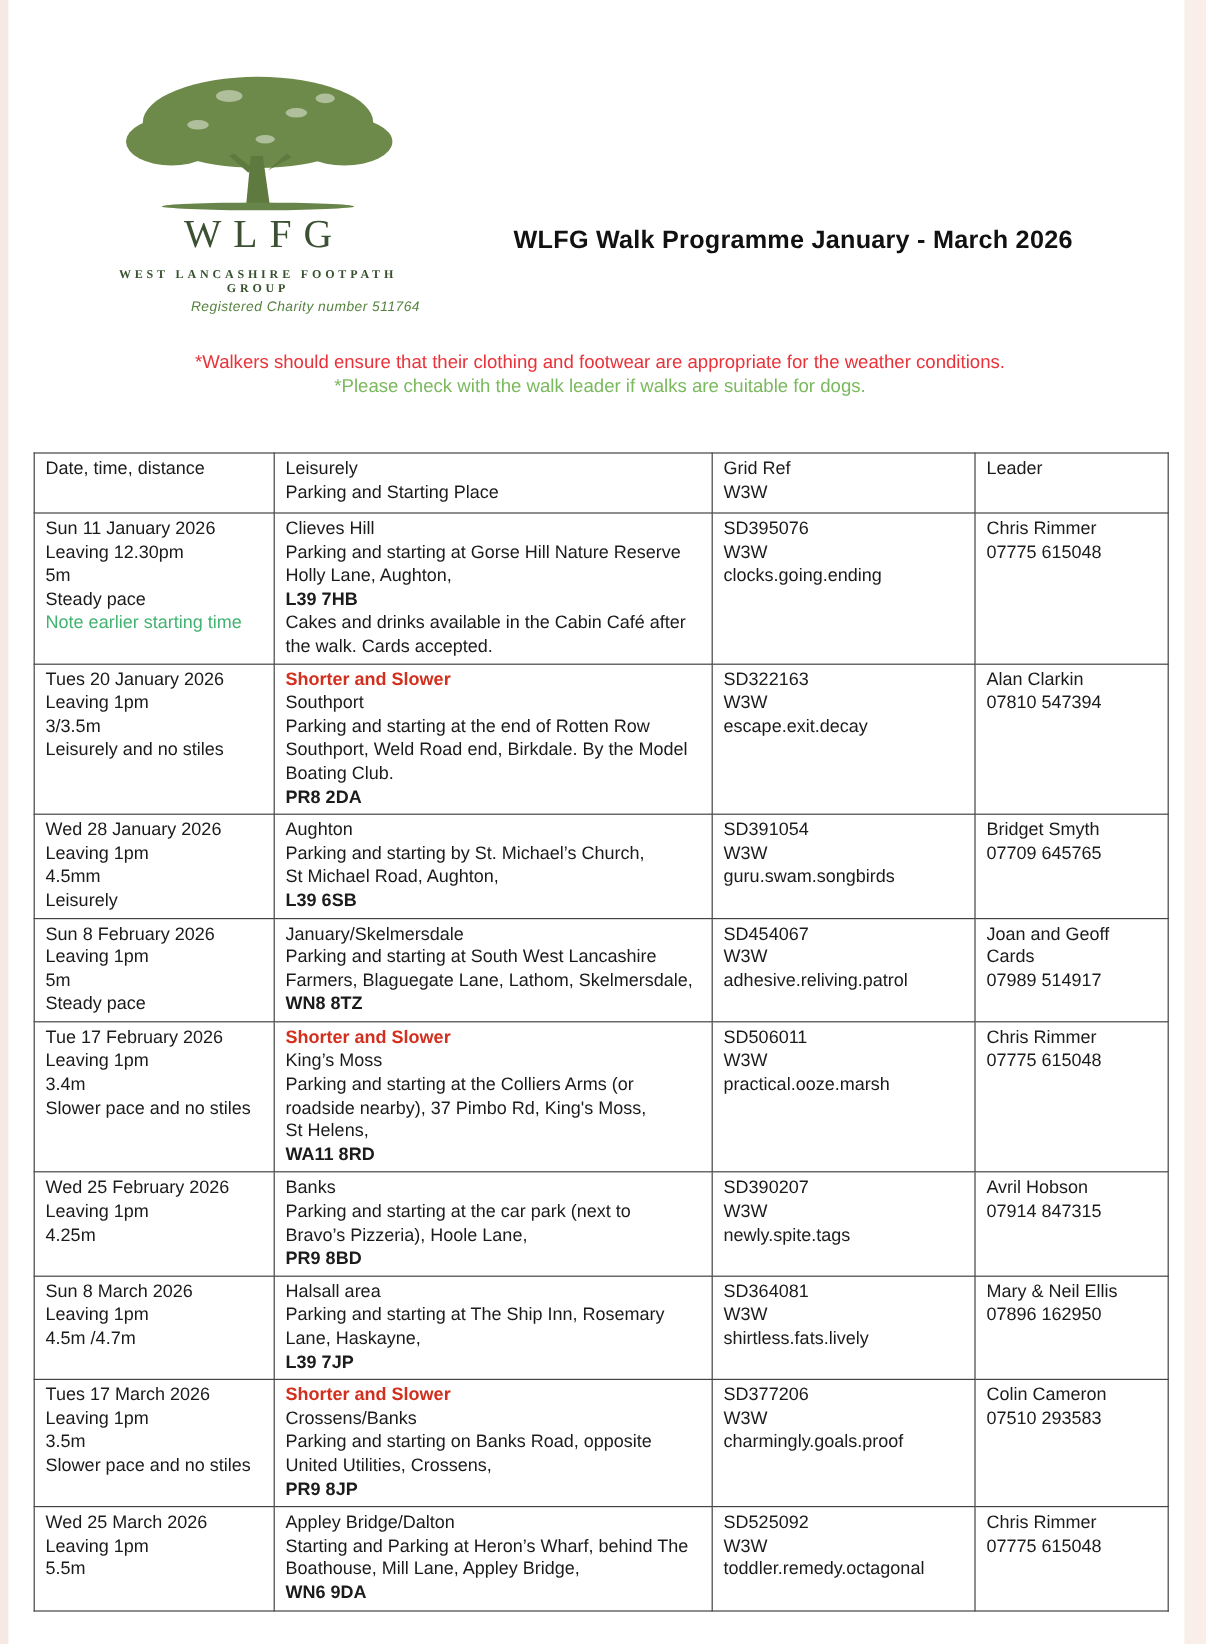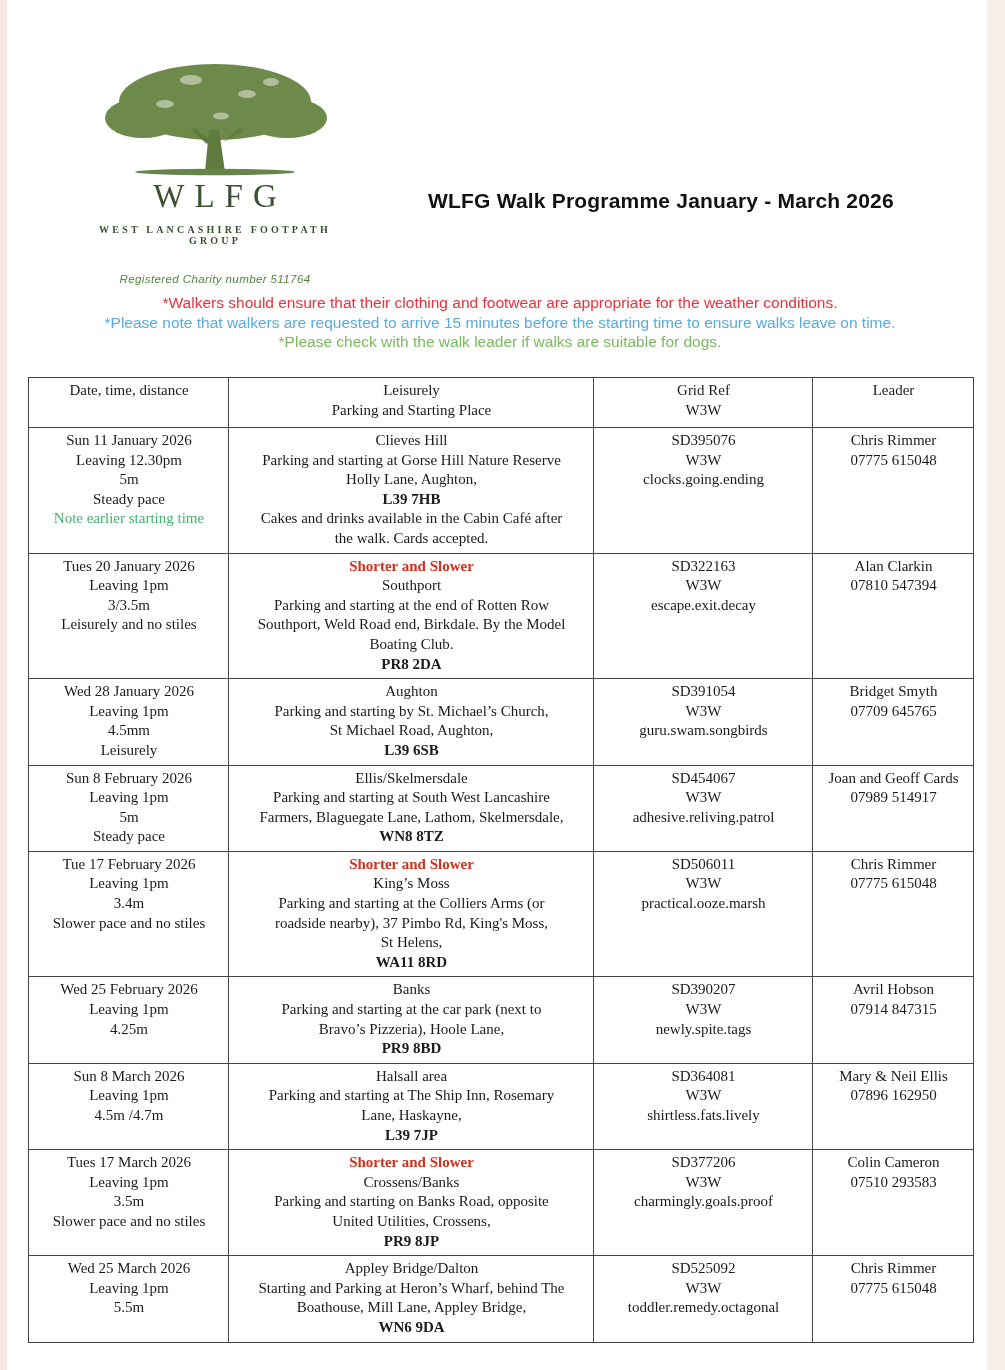--- a/index.html
+++ b/index.html
@@ -18,21 +18,21 @@
     font-family:"Liberation Serif","DejaVu Serif",serif;
     font-size:33px;letter-spacing:10px;color:#3c5033;margin-top:0px;
     padding-left:10px; 
     font-weight:400;
   }
   .logo-org{
     font-family:"Liberation Serif","DejaVu Serif",serif;
     font-size:10px;font-weight:700;letter-spacing:3.2px;color:#37512e;margin-top:9px;
   }
   .logo-charity{
-    font-size:11.5px;font-style:italic;color:#55823e;margin-top:27px;letter-spacing:0.4px;
+    font-size:11.5px;font-style:italic;color:#55823e;margin-top:4px;letter-spacing:0.4px;text-align:right;
   }
 
   
   .doc-title{
     position:absolute;left:416px;top:189px;width:560px;
     font-size:21px;font-weight:700;color:#111;letter-spacing:0.2px;margin-left:12px;
   }
 
   
   .notes{position:absolute;left:30px;top:293px;width:940px;text-align:center;
@@ -42,22 +42,22 @@
   
   .walk-table{
     position:absolute;left:28px;top:377px;width:945px;
     border-collapse:collapse;table-layout:fixed;font-size:15px;color:#1b1b1b;
   }
   .walk-table col.c1{width:200px;}
   .walk-table col.c2{width:365px;}
   .walk-table col.c3{width:219px;}
   .walk-table col.c4{width:161px;}
   .walk-table td,.walk-table th{
-    border:1.5px solid #454545;vertical-align:top;text-align:center;
-    padding:3px 8px 4px 9px;font-weight:normal;font-family:Liberation Serif, serif;
+    border:1.5px solid #454545;vertical-align:top;text-align:left;
+    padding:3px 8px 4px 9px;font-weight:normal;
   }
   .walk-table thead td{height:42px;}
   .cl{line-height:19.6px;}
   .green-note{color:#44b271;}
   .red-tag{color:#d2301e;font-weight:700;}
   .pc{font-weight:700;}
 </style>
 </head>
 <body>
 
@@ -88,21 +88,20 @@
   </svg>
   <div class="logo-acronym">WLFG</div>
   <div class="logo-org">WEST LANCASHIRE FOOTPATH GROUP</div>
   <div class="logo-charity">Registered Charity number 511764</div>
 </div>
 
 <div class="doc-title">WLFG Walk Programme January - March 2026</div>
 
 <div class="notes">
     <div style="color: rgb(233, 50, 58);">*Walkers should ensure that their clothing and footwear are appropriate for the weather conditions.</div>
-    <div style="color: rgb(88, 171, 223);">*Please note that walkers are requested to arrive 15 minutes before the starting time to ensure walks leave on time.</div>
     <div style="color: rgb(122, 185, 93);">*Please check with the walk leader if walks are suitable for dogs.</div>
   </div>
 
 <table class="walk-table">
   <colgroup>
       <col class="c1">
       <col class="c2">
       <col class="c3">
       <col class="c4">
     </colgroup>
@@ -200,21 +199,21 @@
         </td>
       </tr>
       <tr>
         <td>
           <div class="cl">Sun 8 February 2026</div>
           <div class="cl">Leaving 1pm</div>
           <div class="cl">5m</div>
           <div class="cl">Steady pace</div>
         </td>
         <td>
-          <div class="cl">Ellis/Skelmersdale</div>
+          <div class="cl">January/Skelmersdale</div>
           <div class="cl">Parking and starting at South West Lancashire</div>
           <div class="cl">Farmers, Blaguegate Lane, Lathom, Skelmersdale,</div>
           <div class="cl pc">WN8 8TZ</div>
         </td>
         <td>
           <div class="cl">SD454067</div>
           <div class="cl">W3W</div>
           <div class="cl">adhesive.reliving.patrol</div>
         </td>
         <td>

